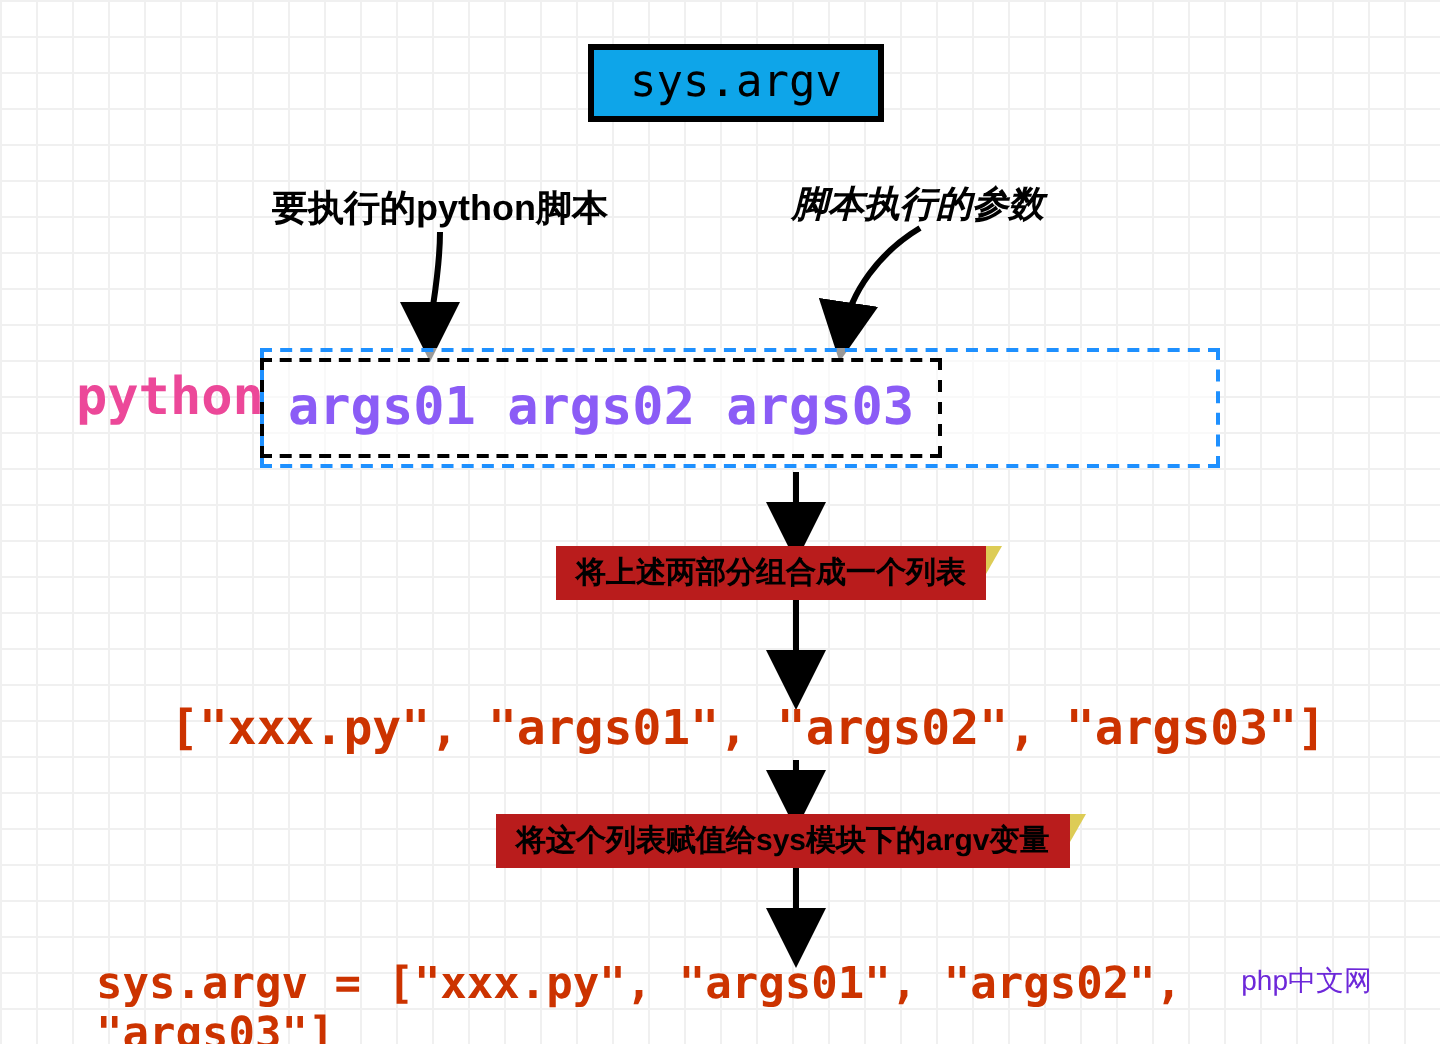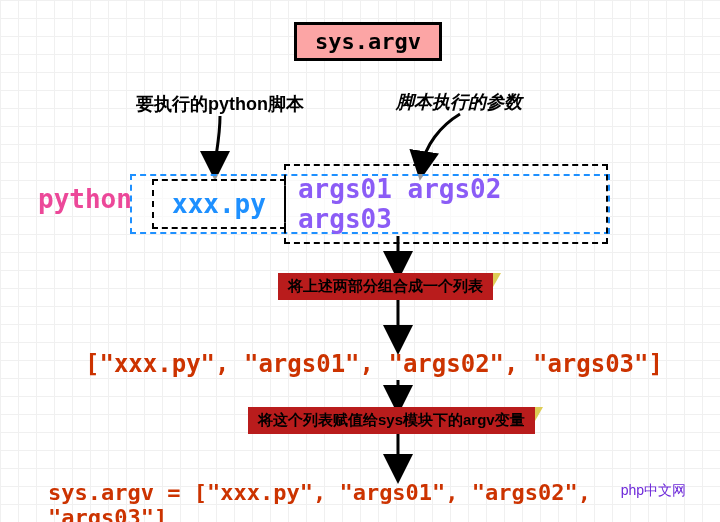--- a/index.html
+++ b/index.html
@@ -14,22 +14,22 @@
       position: relative;
       font-family: "SimSun", "Microsoft YaHei", Arial, sans-serif;
       overflow: hidden;
     }
     .title-box {
       position: absolute;
       top: 22px;
       left: 294px;
       border: 3px solid #000;
       padding: 4px 18px;
-      background: #fca5a5;
-      font-weight: bold;
+      background: #0ea5e9;
+      font-weight: normal;
       font-size: 22px;
       font-family: Consolas, monospace;
     }
     .annotation {
       position: absolute;
       font-size: 18px;
       color: #000;
       font-weight: bold;
     }
     .ann-left { top: 92px; left: 136px; }
@@ -142,21 +142,20 @@
       <marker id="ah2" markerWidth="10" markerHeight="10" refX="5" refY="5" orient="auto">
         <path d="M0,0 L10,5 L0,10 z" fill="#000"></path>
       </marker>
     </defs>
   <path d="M40,8 C 20,20 5,40 2,60" stroke="#000" stroke-width="3" fill="none" marker-end="url(#ah2)"></path>
 </svg>
 
 <div class="python-label">python</div>
 
 <div class="command-container">
-  <div class="script-box">xxx.py</div>
   <div class="args-box">args01 args02 args03</div>
 </div>
 
 <svg class="arrow" style="top:236px; left:393px;" width="20" height="40">
   <defs>
       <marker id="ah3" markerWidth="10" markerHeight="10" refX="5" refY="5" orient="auto">
         <path d="M0,0 L10,5 L0,10 z" fill="#000"></path>
       </marker>
     </defs>
   <path d="M5,0 L5,30" stroke="#000" stroke-width="3" fill="none" marker-end="url(#ah3)"></path>

